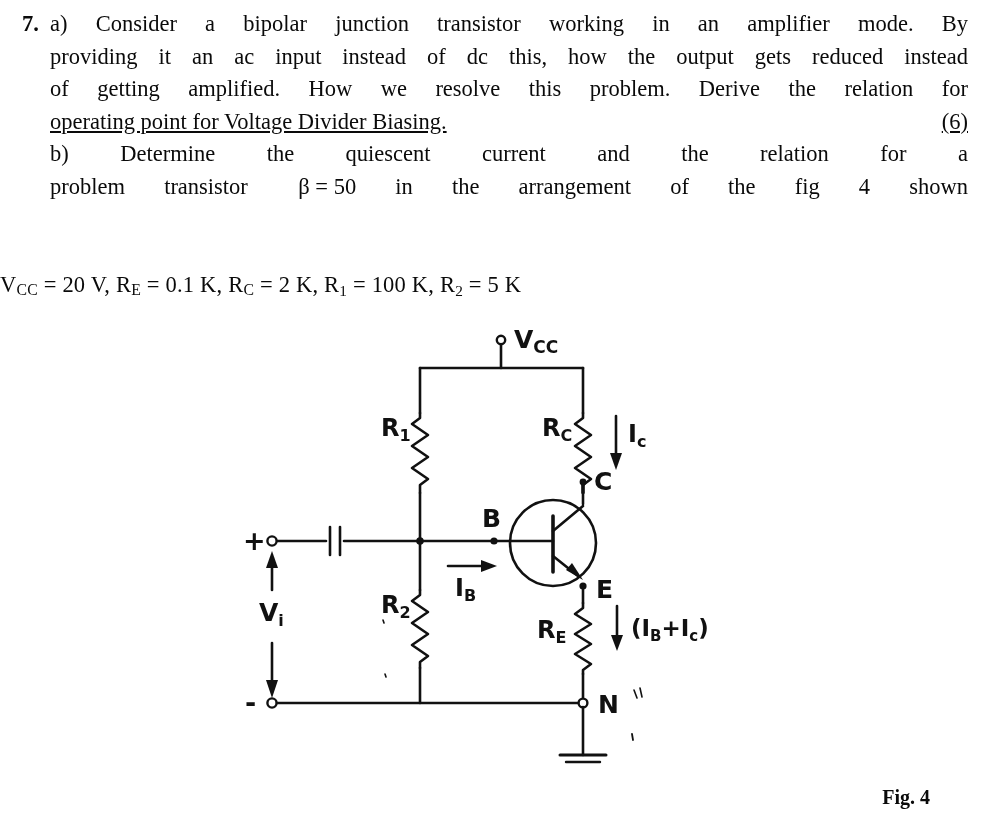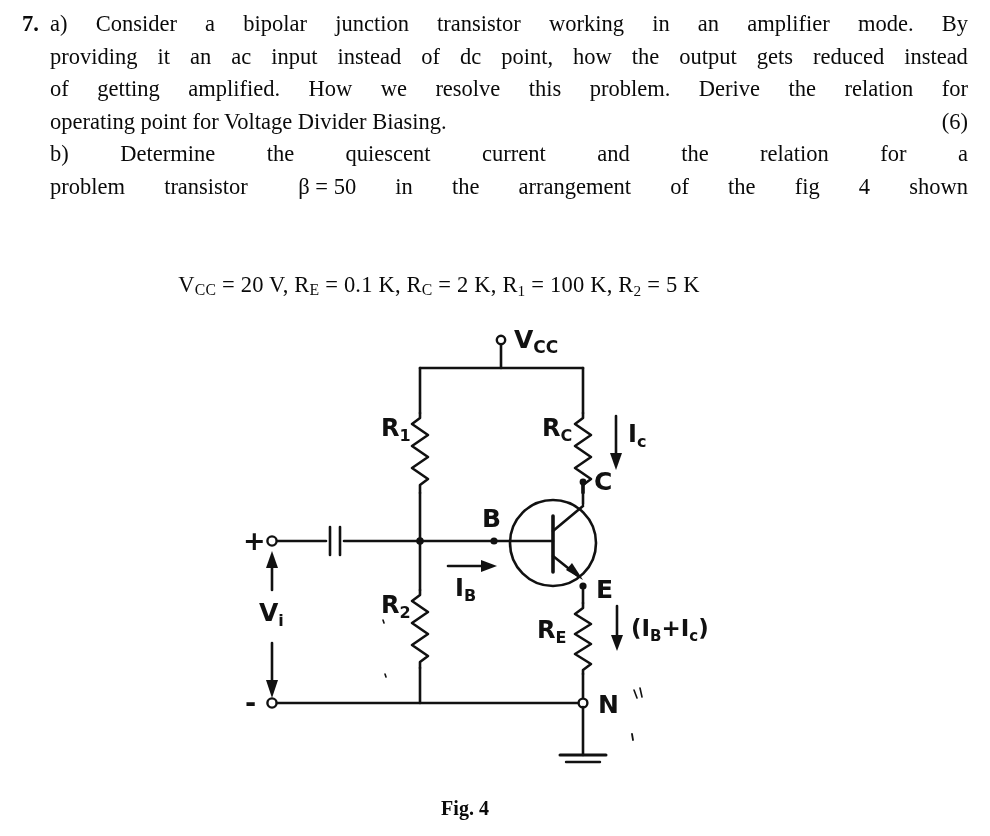--- a/index.html
+++ b/index.html
@@ -51,41 +51,42 @@
 
   .marks {
     font-size: 22.5px;
   }
 
   .row-with-marks {
     display: flex;
     justify-content: space-between;
     align-items: baseline;
     width: 100%;
+    text-decoration: underline;
   }
 
   sub {
     font-size: 0.68em;
     vertical-align: -0.28em;
     line-height: 0;
   }
 
   .smallcaps-sub {
     font-size: 0.70em;
     vertical-align: -0.22em;
     line-height: 0;
   }
 
   
   .values-line {
     position: absolute;
     left: 0;
     top: 272px;
     width: 878px;
-    text-align: center;
+    text-align: left;
     font-size: 22.5px;
     letter-spacing: 0.2px;
   }
 
   
   .figure {
     position: absolute;
     left: 0;
     top: 318px;
     width: 990px;
@@ -93,25 +94,24 @@
   }
   .figure svg {
     display: block;
   }
 
   .fig-caption {
     position: absolute;
     left: 0;
     top: 786px;
     width: 930px;
-    text-align: center;
+    text-align: right;
     font-size: 20px;
     font-weight: bold;
     font-family: "Liberation Serif", serif;
-    margin-top: 11px;
   }
 
   
   text.lbl {
     font-family: "DejaVu Sans", sans-serif;
     font-weight: bold;
     fill: #111111;
   }
 </style>
 </head>
@@ -144,21 +144,21 @@
     <span class="q-body">
       <span class="just">
         <span>providing</span>
           <span>it</span>
           <span>an</span>
           <span>ac</span>
           <span>input</span>
           <span>instead</span>
           <span>of</span>
           <span>dc</span>
-          <span>point,</span>
+          <span>this,</span>
           <span>how</span>
           <span>the</span>
           <span>output</span>
           <span>gets</span>
           <span>reduced</span>
           <span>instead</span>
       </span>
     </span>
   </div>
 

